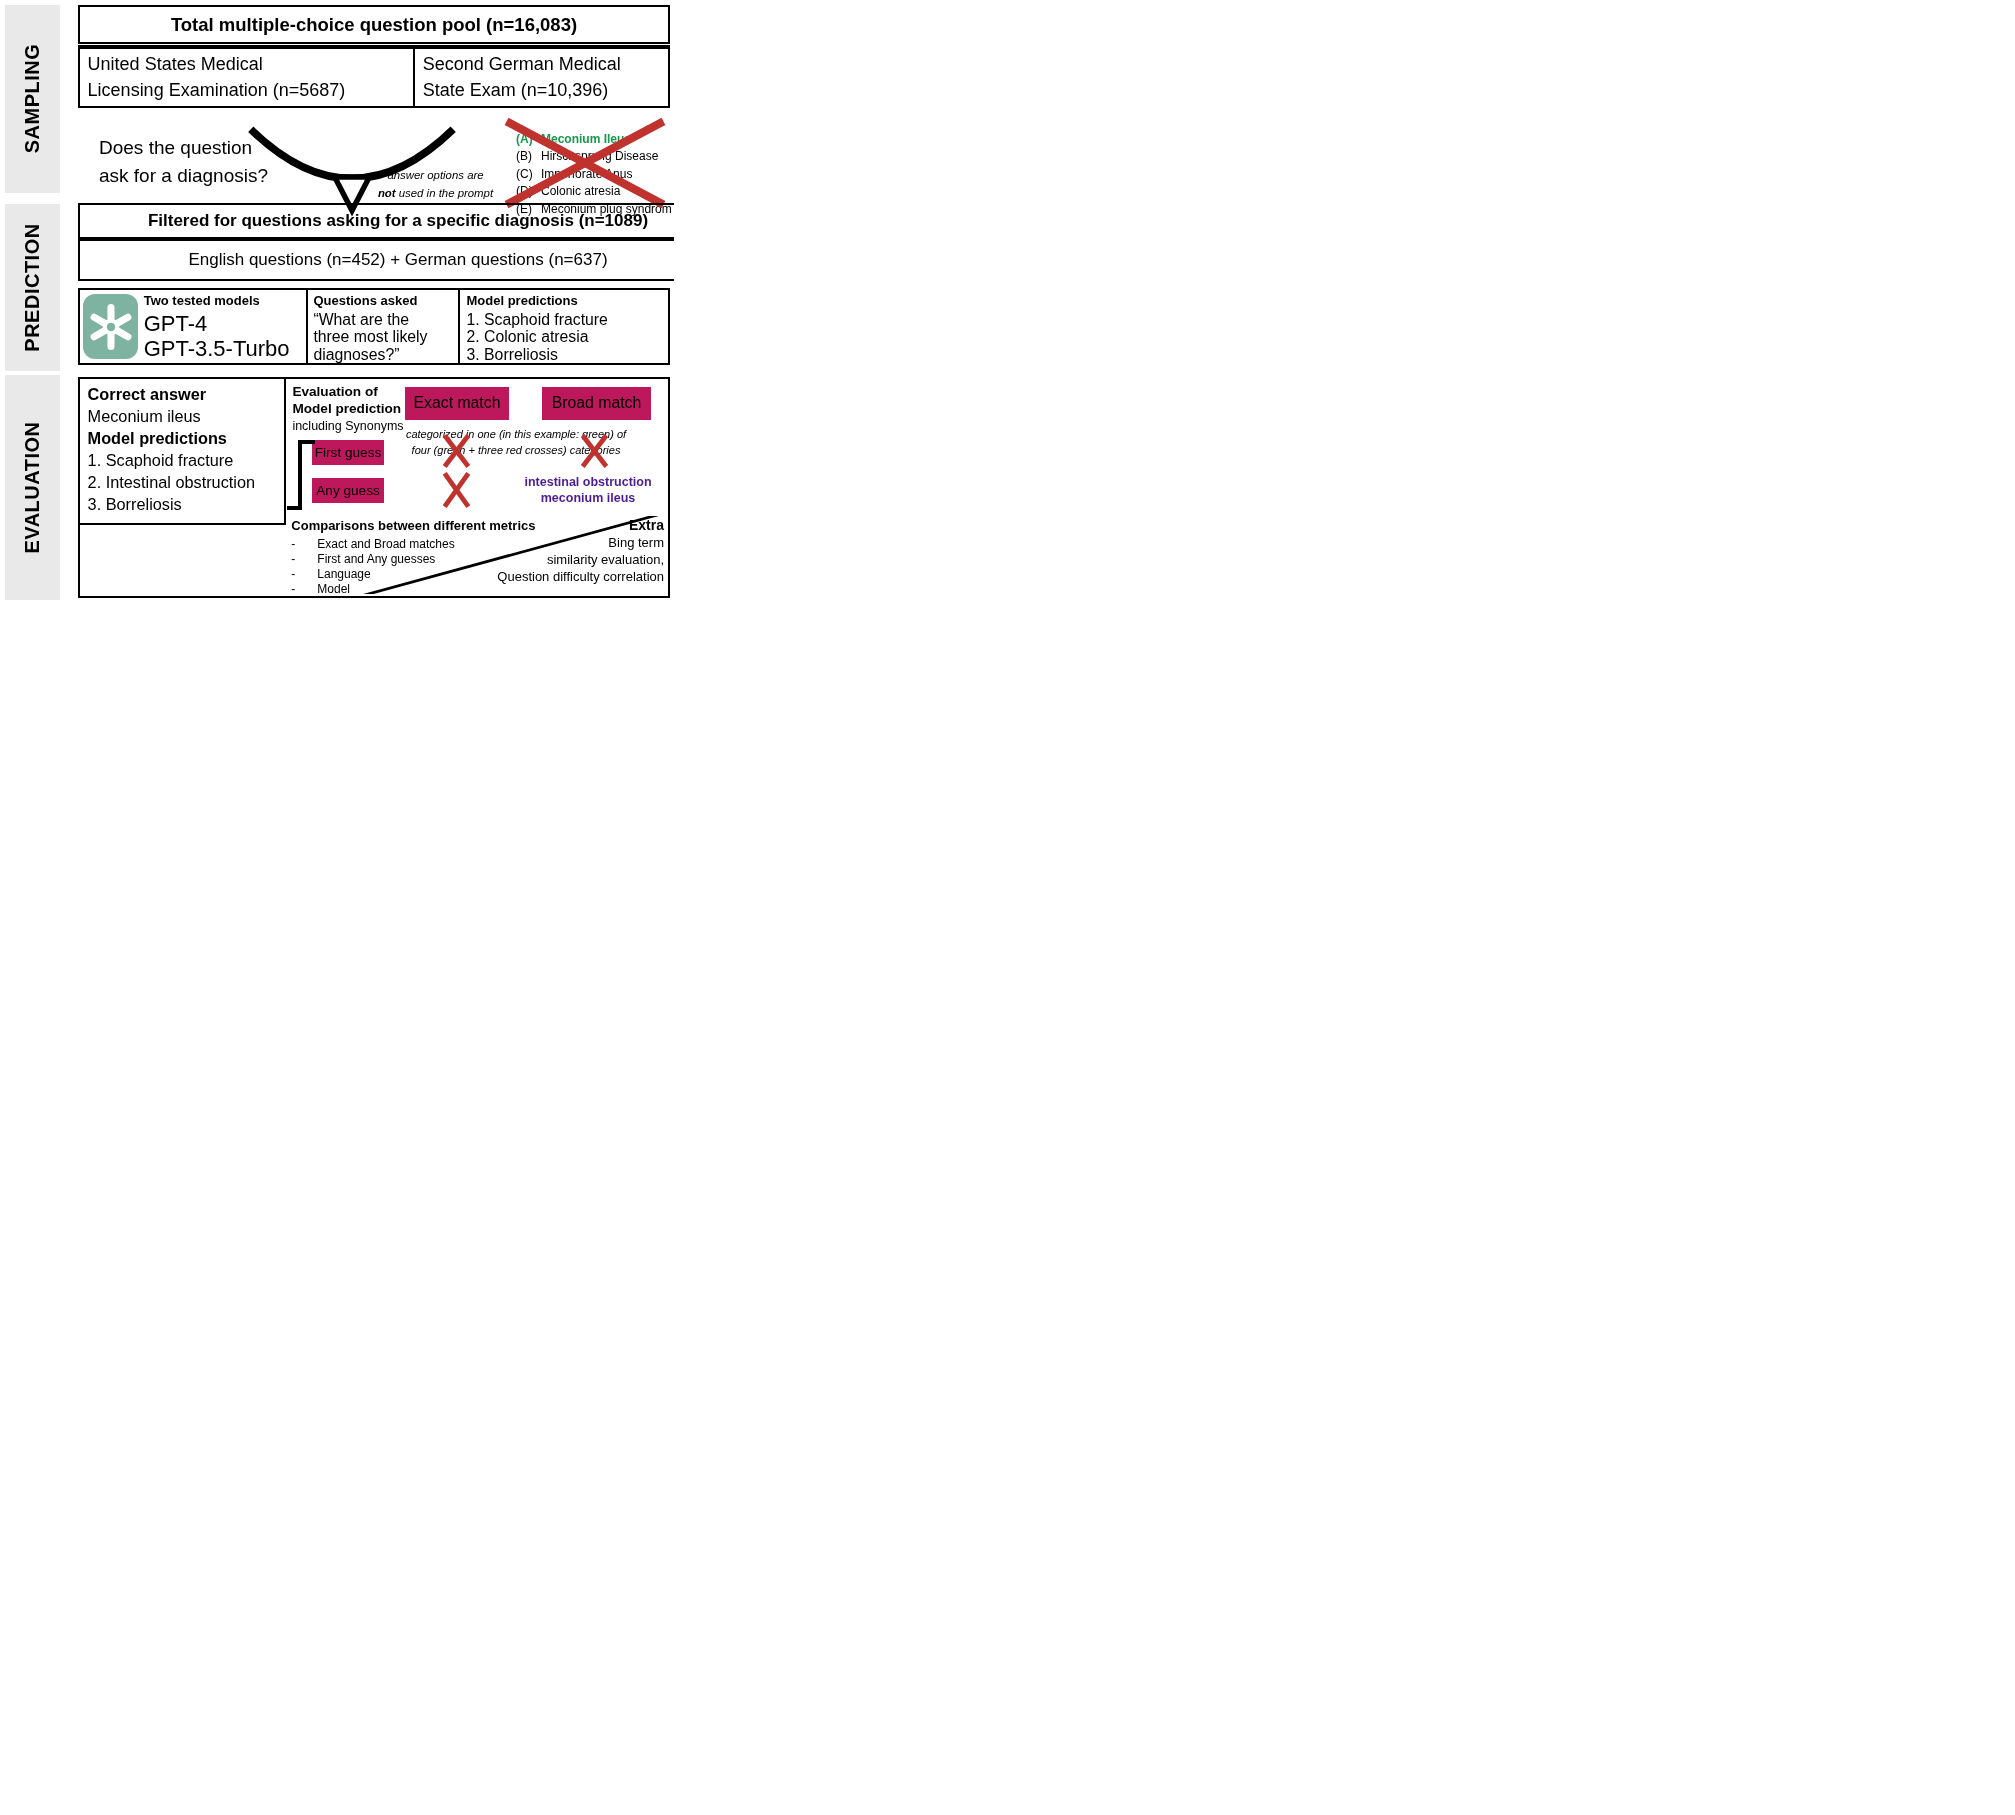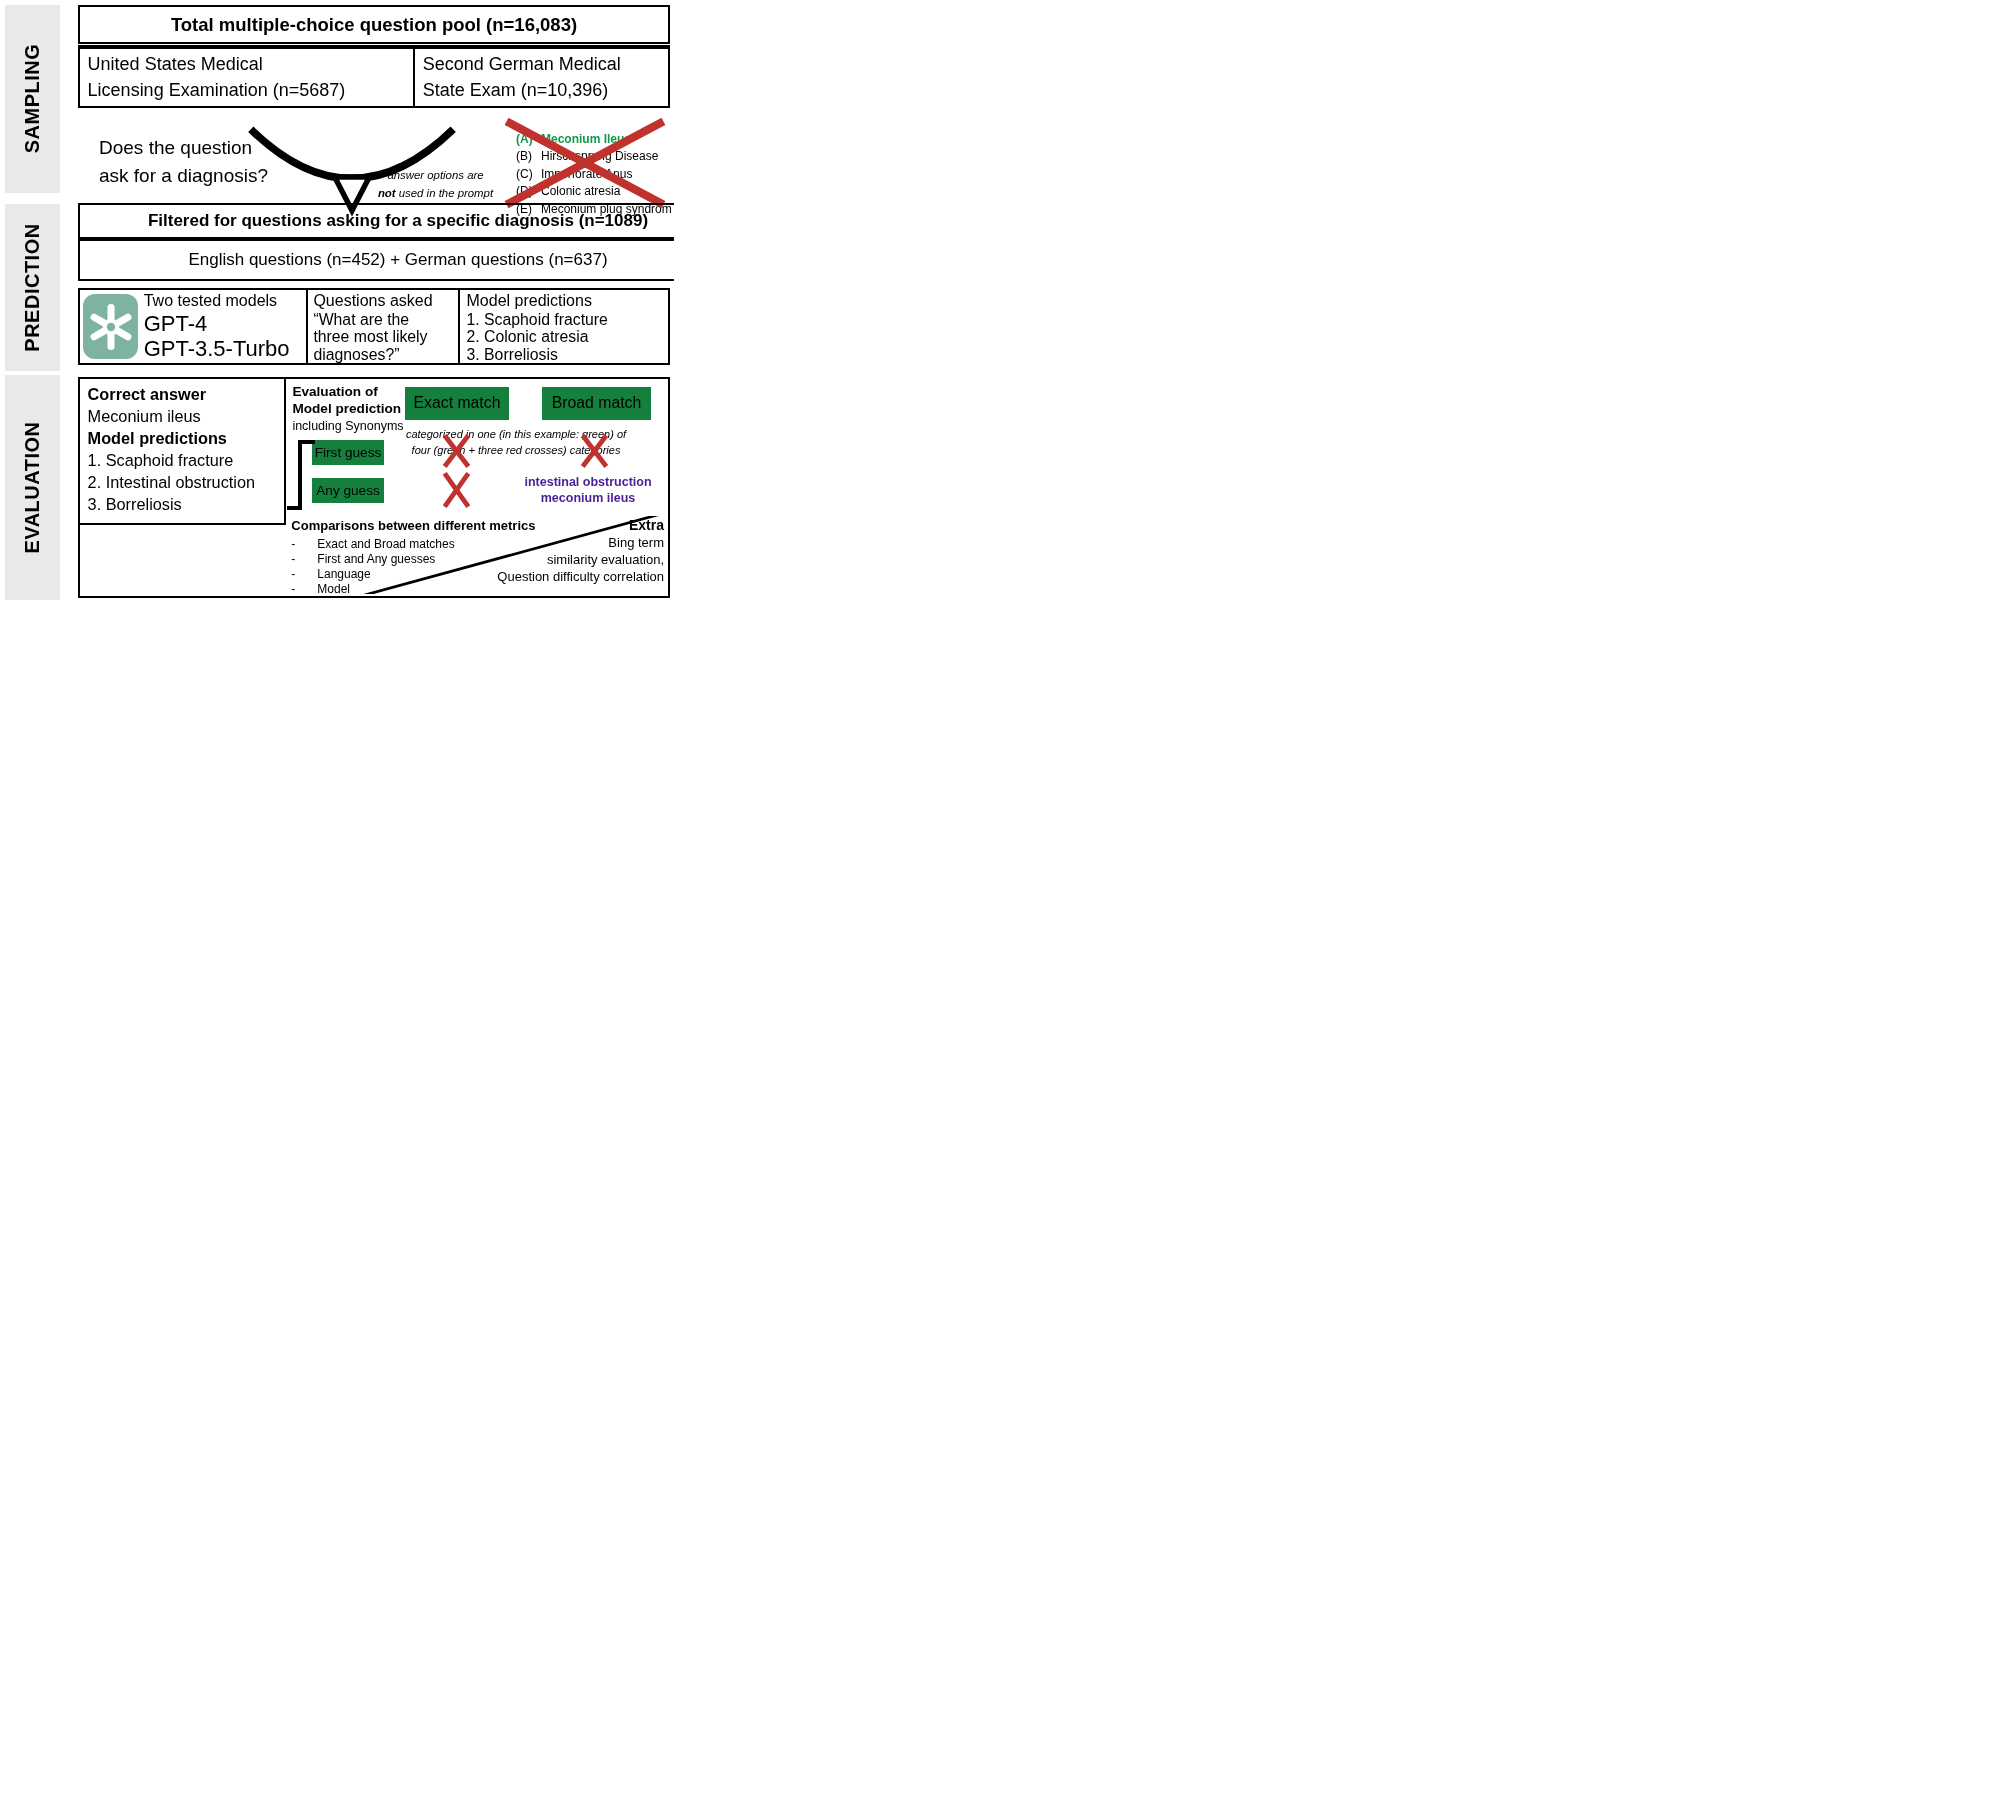--- a/index.html
+++ b/index.html
@@ -35,38 +35,38 @@
   .f-sub{height:38px;line-height:38px;text-align:center;font-size:17px;}
   .gpt-table{left:78px;top:288px;width:592px;height:77px;border:2.7px solid #000;
              box-sizing:border-box;display:flex;}
   .g-col{box-sizing:border-box;height:100%;}
   .g-col1{width:228px;border-right:2.7px solid #000;display:flex;align-items:center;padding:2.7px 3.3px;}
   .g-col2{width:152px;border-right:2.7px solid #000;padding:2.2px 5.4px;}
   .g-col3{flex:1;padding:2.2px 6.5px;}
   .logo-chip{width:55px;height:65px;background:#7eb3a1;border-radius:12px;flex:0 0 auto;
              display:flex;align-items:center;justify-content:center;}
   .g-models{margin-left:5.4px;}
-  .g-h{font-weight:normal;font-size:16px;line-height:18.5px;}
+  .g-h{font-weight:bold;font-size:13px;line-height:18.5px;}
   .g-model{font-size:22px;line-height:25px;}
   .g-quote{font-size:15.8px;line-height:17.4px;}
   .g-pred{font-size:15.8px;line-height:17.4px;}
   
   .eval-table{left:78px;top:377px;width:592px;height:221px;border:2.7px solid #000;box-sizing:border-box;}
   .ev-lt{position:absolute;left:0;top:0;width:204px;height:135px;border-right:2.7px solid #000;
          border-bottom:2.7px solid #000;box-sizing:content-box;padding:4.3px 7.6px;width:189px;
          font-size:16.3px;line-height:22px;}
   .ev-rt{position:absolute;left:207px;top:0;right:0;height:137px;}
   .ev-lb{position:absolute;left:0;top:137px;bottom:0;width:189px;border-right:2.7px solid #000;
          padding:6.5px 7.6px;font-weight:bold;font-size:18px;line-height:24.4px;}
   .ev-rb{position:absolute;left:207px;top:137px;right:0;bottom:0;}
   .bold{font-weight:bold;}
   .eval-label{position:absolute;left:5.4px;top:5.4px;}
   .eval-label .bl{font-weight:bold;font-size:13.6px;line-height:16.3px;}
   .eval-label .nt{font-size:12.5px;line-height:15px;margin-top:2.2px;}
-  .chip{position:absolute;background:#15803d;display:flex;align-items:center;justify-content:center;}
+  .chip{position:absolute;background:#be185d;display:flex;align-items:center;justify-content:center;}
   .chip-exact{left:118px;top:7.6px;width:104px;height:33px;font-size:15.8px;}
   .chip-broad{left:255px;top:7.6px;width:109px;height:33px;font-size:15.8px;}
   .chip-first{left:25px;top:61px;width:72px;height:25px;font-size:13.6px;}
   .chip-any{left:25px;top:99px;width:72px;height:25px;font-size:13.6px;}
   .cat-note{position:absolute;left:81px;top:47px;width:296px;text-align:center;
             font-style:italic;font-size:11px;line-height:16.3px;}
   .green-res{position:absolute;left:225px;top:96px;width:152px;text-align:center;
              font-weight:bold;font-size:12.5px;line-height:15.8px;color:#4c1d95;}
   .xmark{position:absolute;}
   .x-r1c1{left:155px;top:54px;} .x-r1c2{left:293px;top:54px;} .x-r2c1{left:155px;top:92px;}

